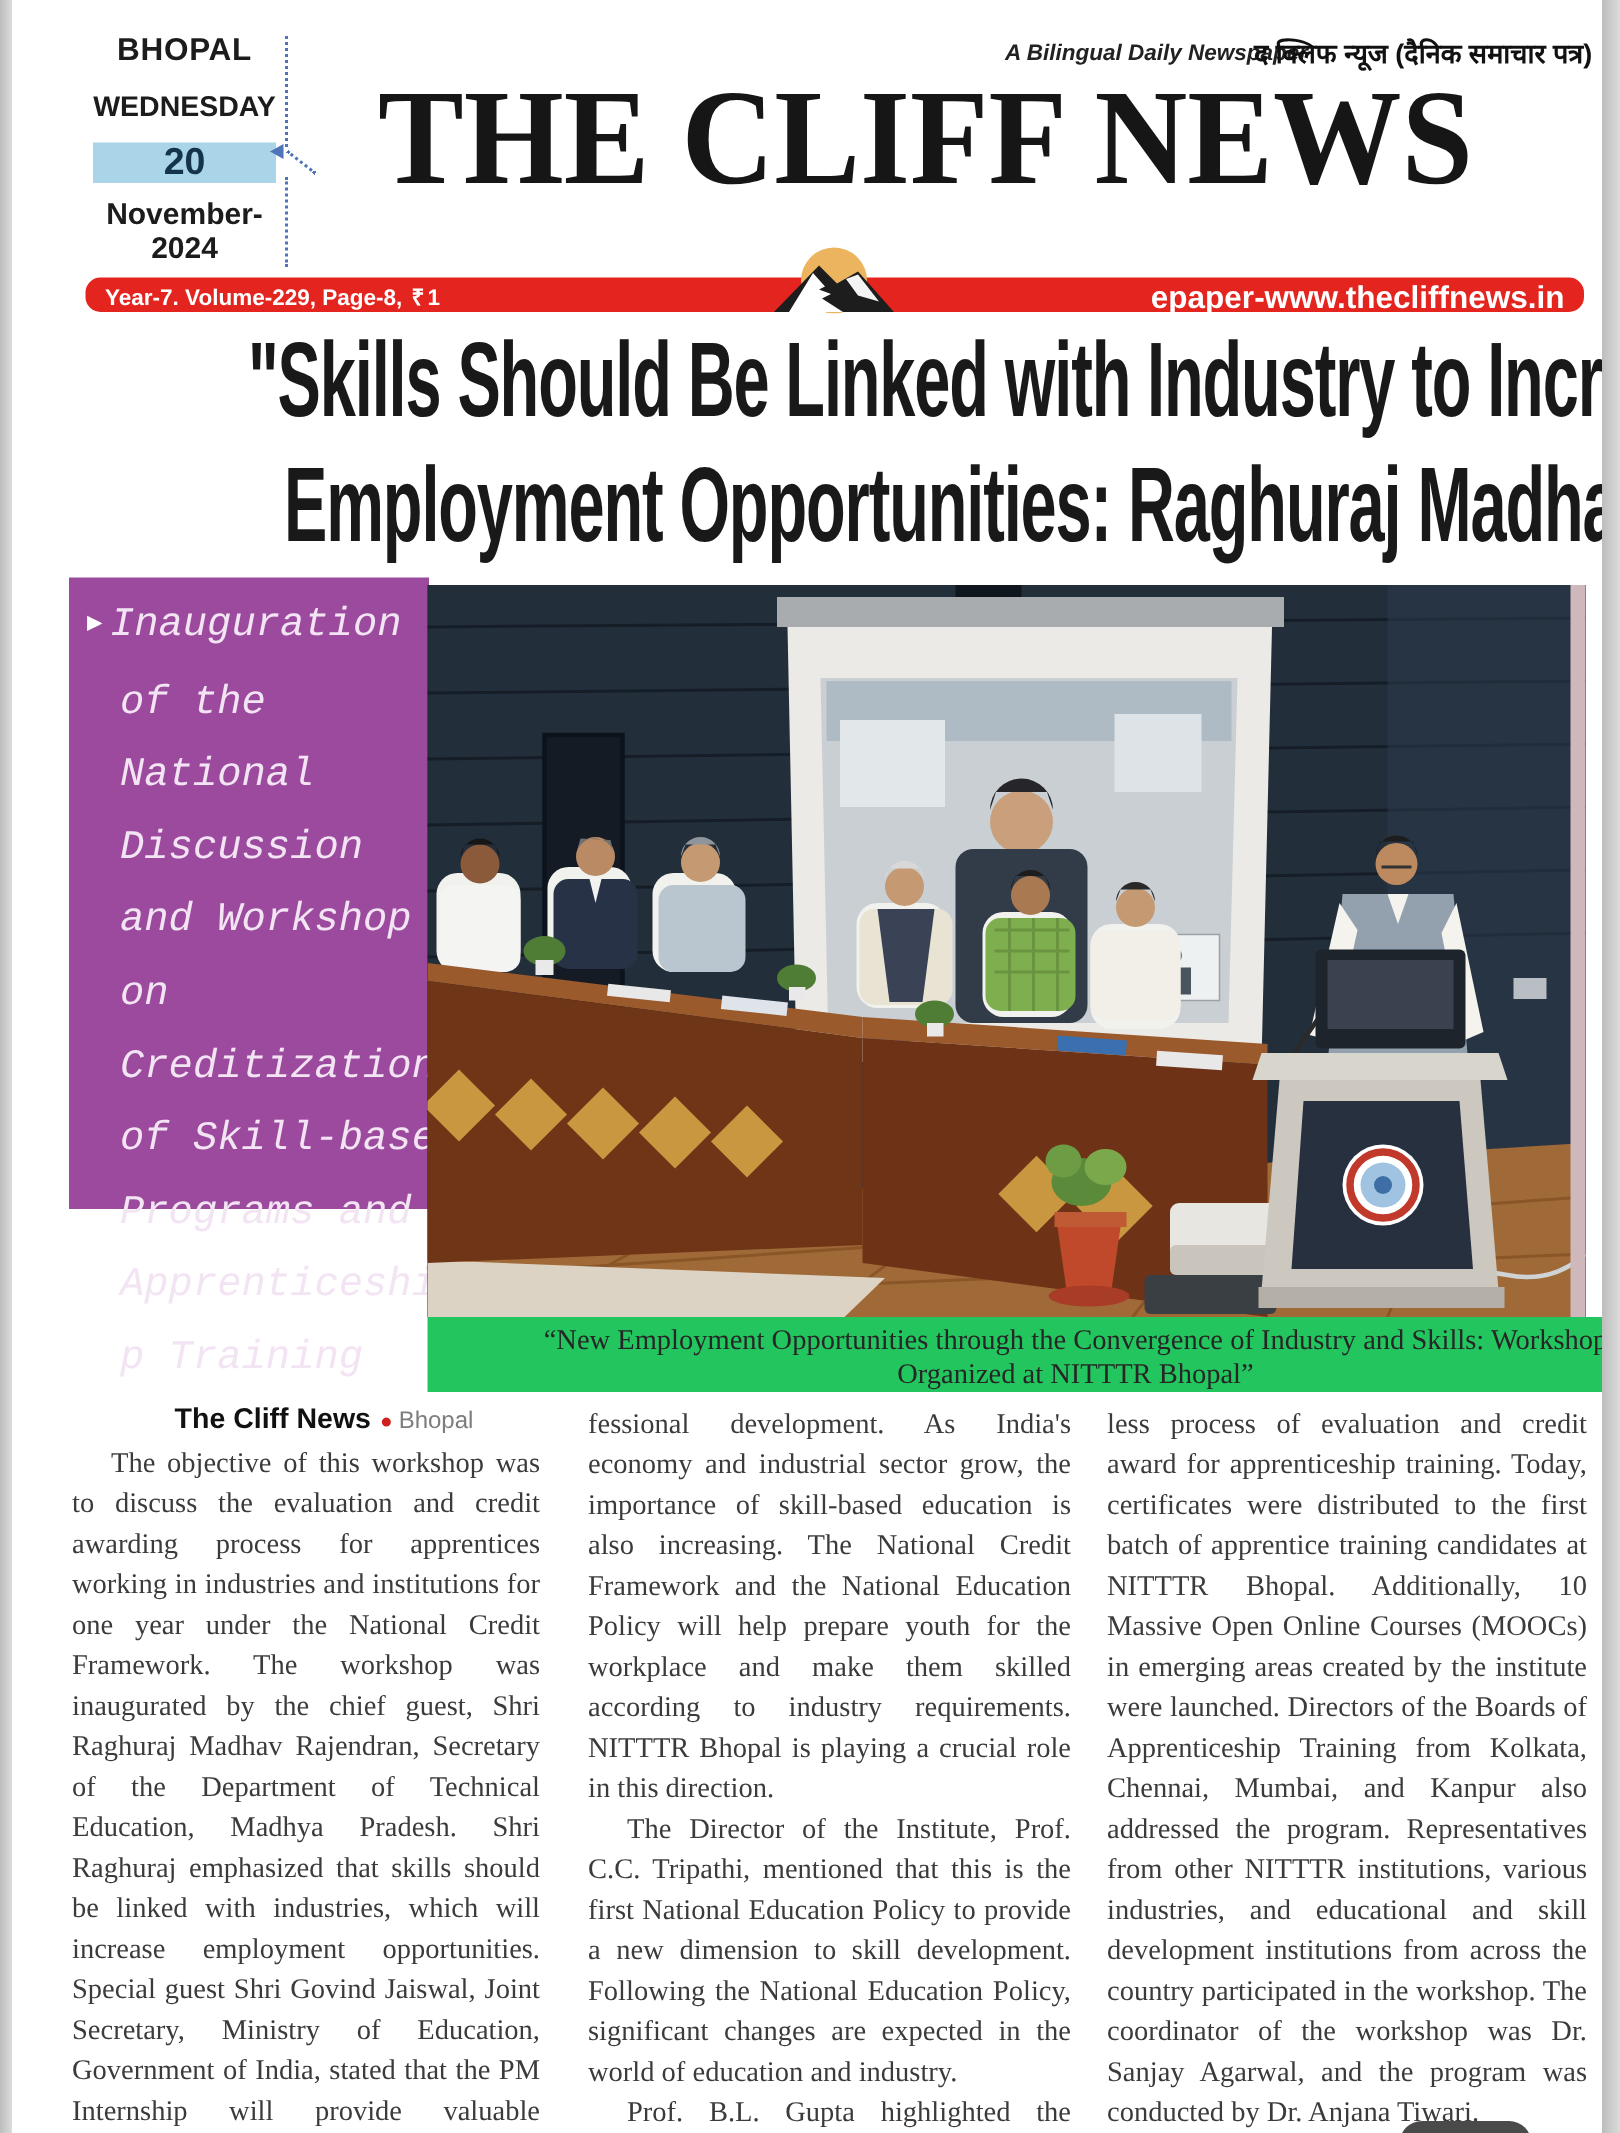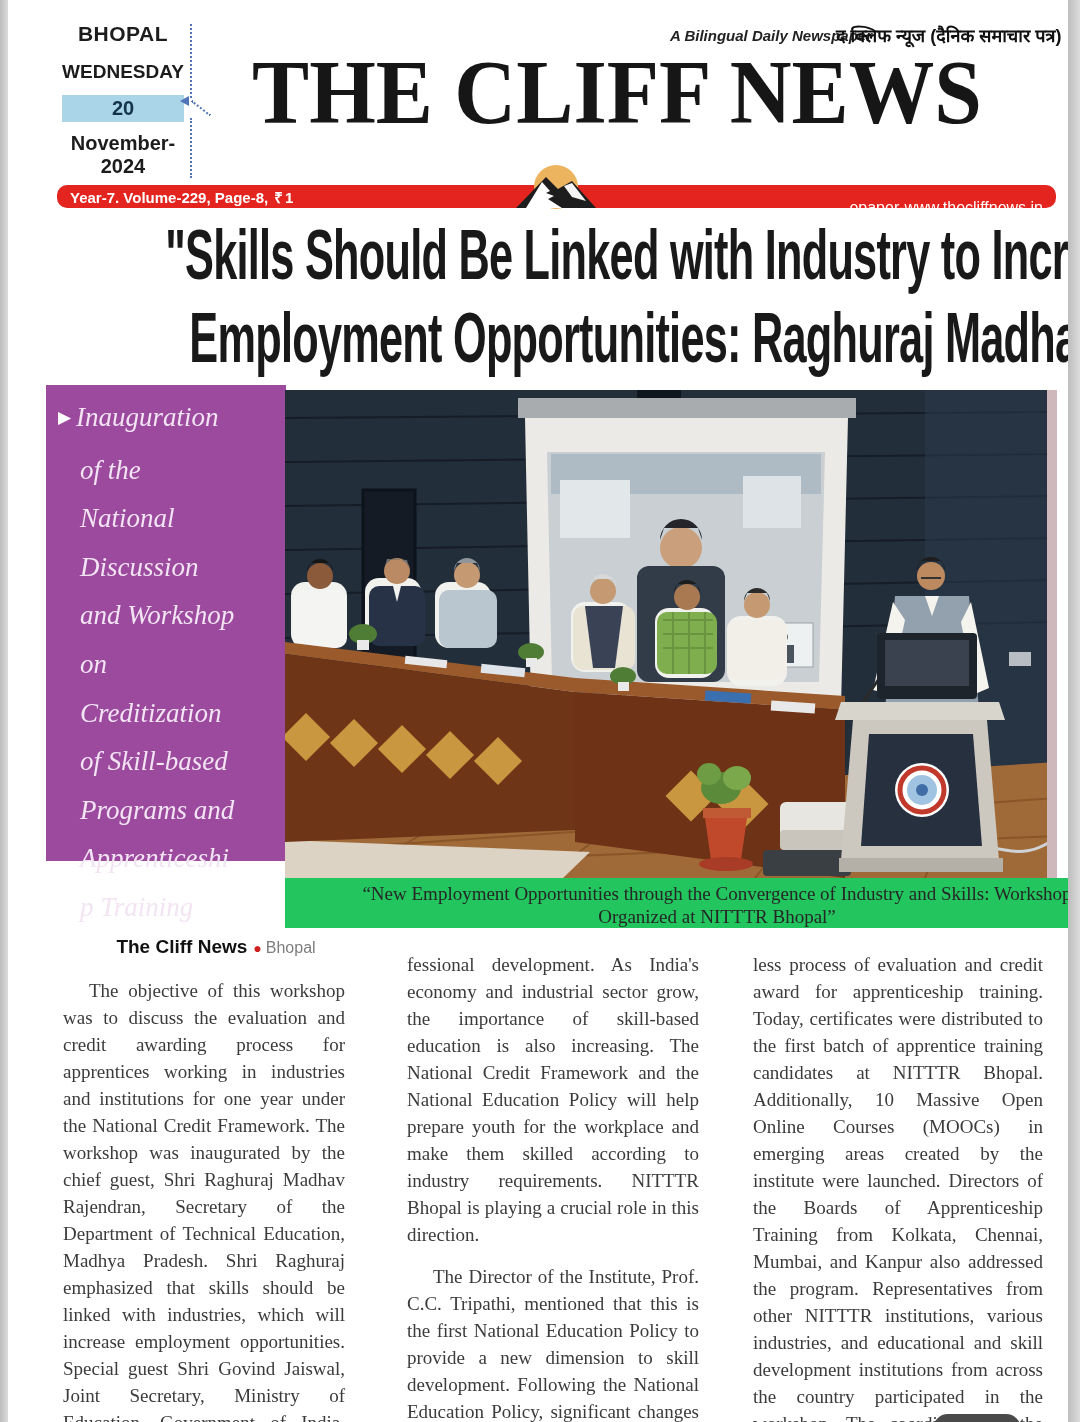--- a/index.html
+++ b/index.html
@@ -9,66 +9,66 @@
   .page{position:absolute;left:8px;top:0;width:1060px;height:1422px;background:#ffffff;overflow:hidden;}
   .edge{position:absolute;top:0;height:1422px;background:linear-gradient(90deg,#bdbdbd,#dcdcdc);}
   .edge.left{left:0;width:8px;}
   .edge.right{left:1068px;width:12px;}
 
   
   .dateblock{left:48px;top:22px;width:134px;text-align:center;color:#1c1c1c;}
   .city{font-size:21px;font-weight:bold;letter-spacing:.5px;}
   .day{font-size:19px;font-weight:bold;margin-top:15px;}
   .datebox{margin:12px auto 0;width:122px;height:27px;line-height:27px;background:#aad4e8;
-           font-size:20px;font-weight:bold;color:#13344a;}
+           font-size:25px;font-weight:bold;color:#13344a;}
   .monthyear{font-size:20px;font-weight:bold;margin-top:10px;}
   .dotline{left:182px;top:24px;height:74px;border-left:2px dotted #4f74b8;width:0;}
   .dotline2{left:182px;top:118px;height:60px;border-left:2px dotted #4f74b8;width:0;}
   .dotdiag{left:184px;top:100px;width:24px;border-top:2px dotted #4f74b8;transform:rotate(38deg);transform-origin:left top;}
   .dotarrow{left:172px;top:96px;width:0;height:0;border-top:5px solid transparent;border-bottom:5px solid transparent;
             border-right:9px solid #4f74b8;}
   .tagline{left:662px;top:27px;font-size:15px;font-style:italic;font-weight:bold;color:#222;}
   .hindi{left:828px;top:23px;font-size:18px;font-weight:bold;color:#111;font-family:"Liberation Sans","DejaVu Sans",sans-serif;}
   .masthead{left:244px;top:40px;width:810px;font-family:"Liberation Serif",serif;font-weight:bold;
             font-size:84px;color:#161616;letter-spacing:0;white-space:nowrap;transform:scale(1.02,1.08);transform-origin:left top;}
 
   
   .redbar{left:49px;top:185px;width:999px;height:23px;background:#e4251f;color:#fff;border-radius:10px;}
   .redbar .lefttxt{position:absolute;left:13px;top:2px;font-size:15px;font-weight:bold;}
   .redbar .rupee{font-size:15px;font-weight:bold;padding:0 2px;}
-  .redbar .righttxt{position:absolute;right:13px;top:14px;font-size:16px;font-weight:normal;}
+  .redbar .righttxt{position:absolute;right:13px;top:2px;font-size:21px;font-weight:bold;}
   .baremblem{left:494px;top:163px;}
 
   
   .headline{left:0;top:220px;width:1060px;text-align:center;color:#191919;}
   .headline .hline{display:block;line-height:68px;}
   .headline .hline span{display:inline-block;font-weight:bold;font-size:57px;letter-spacing:-1px;
         transform:scale(0.76,1.24);white-space:nowrap;}
 
   
-  .sidebar{left:38px;top:385px;width:240px;height:476px;background:#9b4a9e;color:#f3e4f4;
-           font-family:Liberation Serif, serif;font-style:italic;font-size:27px;line-height:48.6px;
+  .sidebar{left:38px;top:385px;width:240px;height:421px;background:#9b4a9e;color:#f3e4f4;
+           font-family:Liberation Mono, monospace;font-style:italic;font-size:27px;line-height:48.6px;
            padding-top:8px;box-sizing:border-box;}
   .sidebar .sline{padding-left:34px;white-space:nowrap;}
   .sidebar .sline.first{padding-left:12px;}
   .sidebar .bullet{font-style:normal;font-size:17px;color:#ffffff;margin-right:5px;position:relative;top:-3px;}
 
   
   .photo{left:277px;top:390px;width:772px;height:488px;background:#232e3b;}
   .caption{left:277px;top:878px;width:864px;height:50px;background:#22c55e;color:#262626;
            font-family:"Liberation Serif",serif;font-size:19px;line-height:23px;text-align:center;padding-top:4px;box-sizing:border-box;}
 
   
   .byline{left:52px;top:936px;width:312px;text-align:center;white-space:nowrap;}
   .byline .brand{font-size:19px;font-weight:bold;color:#111;}
   .byline .dot{color:#cf1f1f;font-size:14px;margin:0 4px 0 6px;}
   .byline .bcity{font-size:16px;color:#7d7d7d;}
   .col{font-family:"Liberation Serif",serif;font-size:19px;line-height:27px;color:#3b3b3b;
        text-align:justify;}
-  .col p{margin:15px;}
+  .col p{margin:0;}
   .col p.ind{text-indent:26px;}
   .col1{left:40px;top:962px;width:312px;}
   .col2{left:384px;top:936px;width:322px;}
   .col3{left:730px;top:936px;width:320px;}
   .stamp{left:925px;top:1414px;width:88px;height:30px;background:#4a4a4a;border-radius:15px;}
 </style>
 </head>
 <body>
 
 <div class="edge left"></div>

